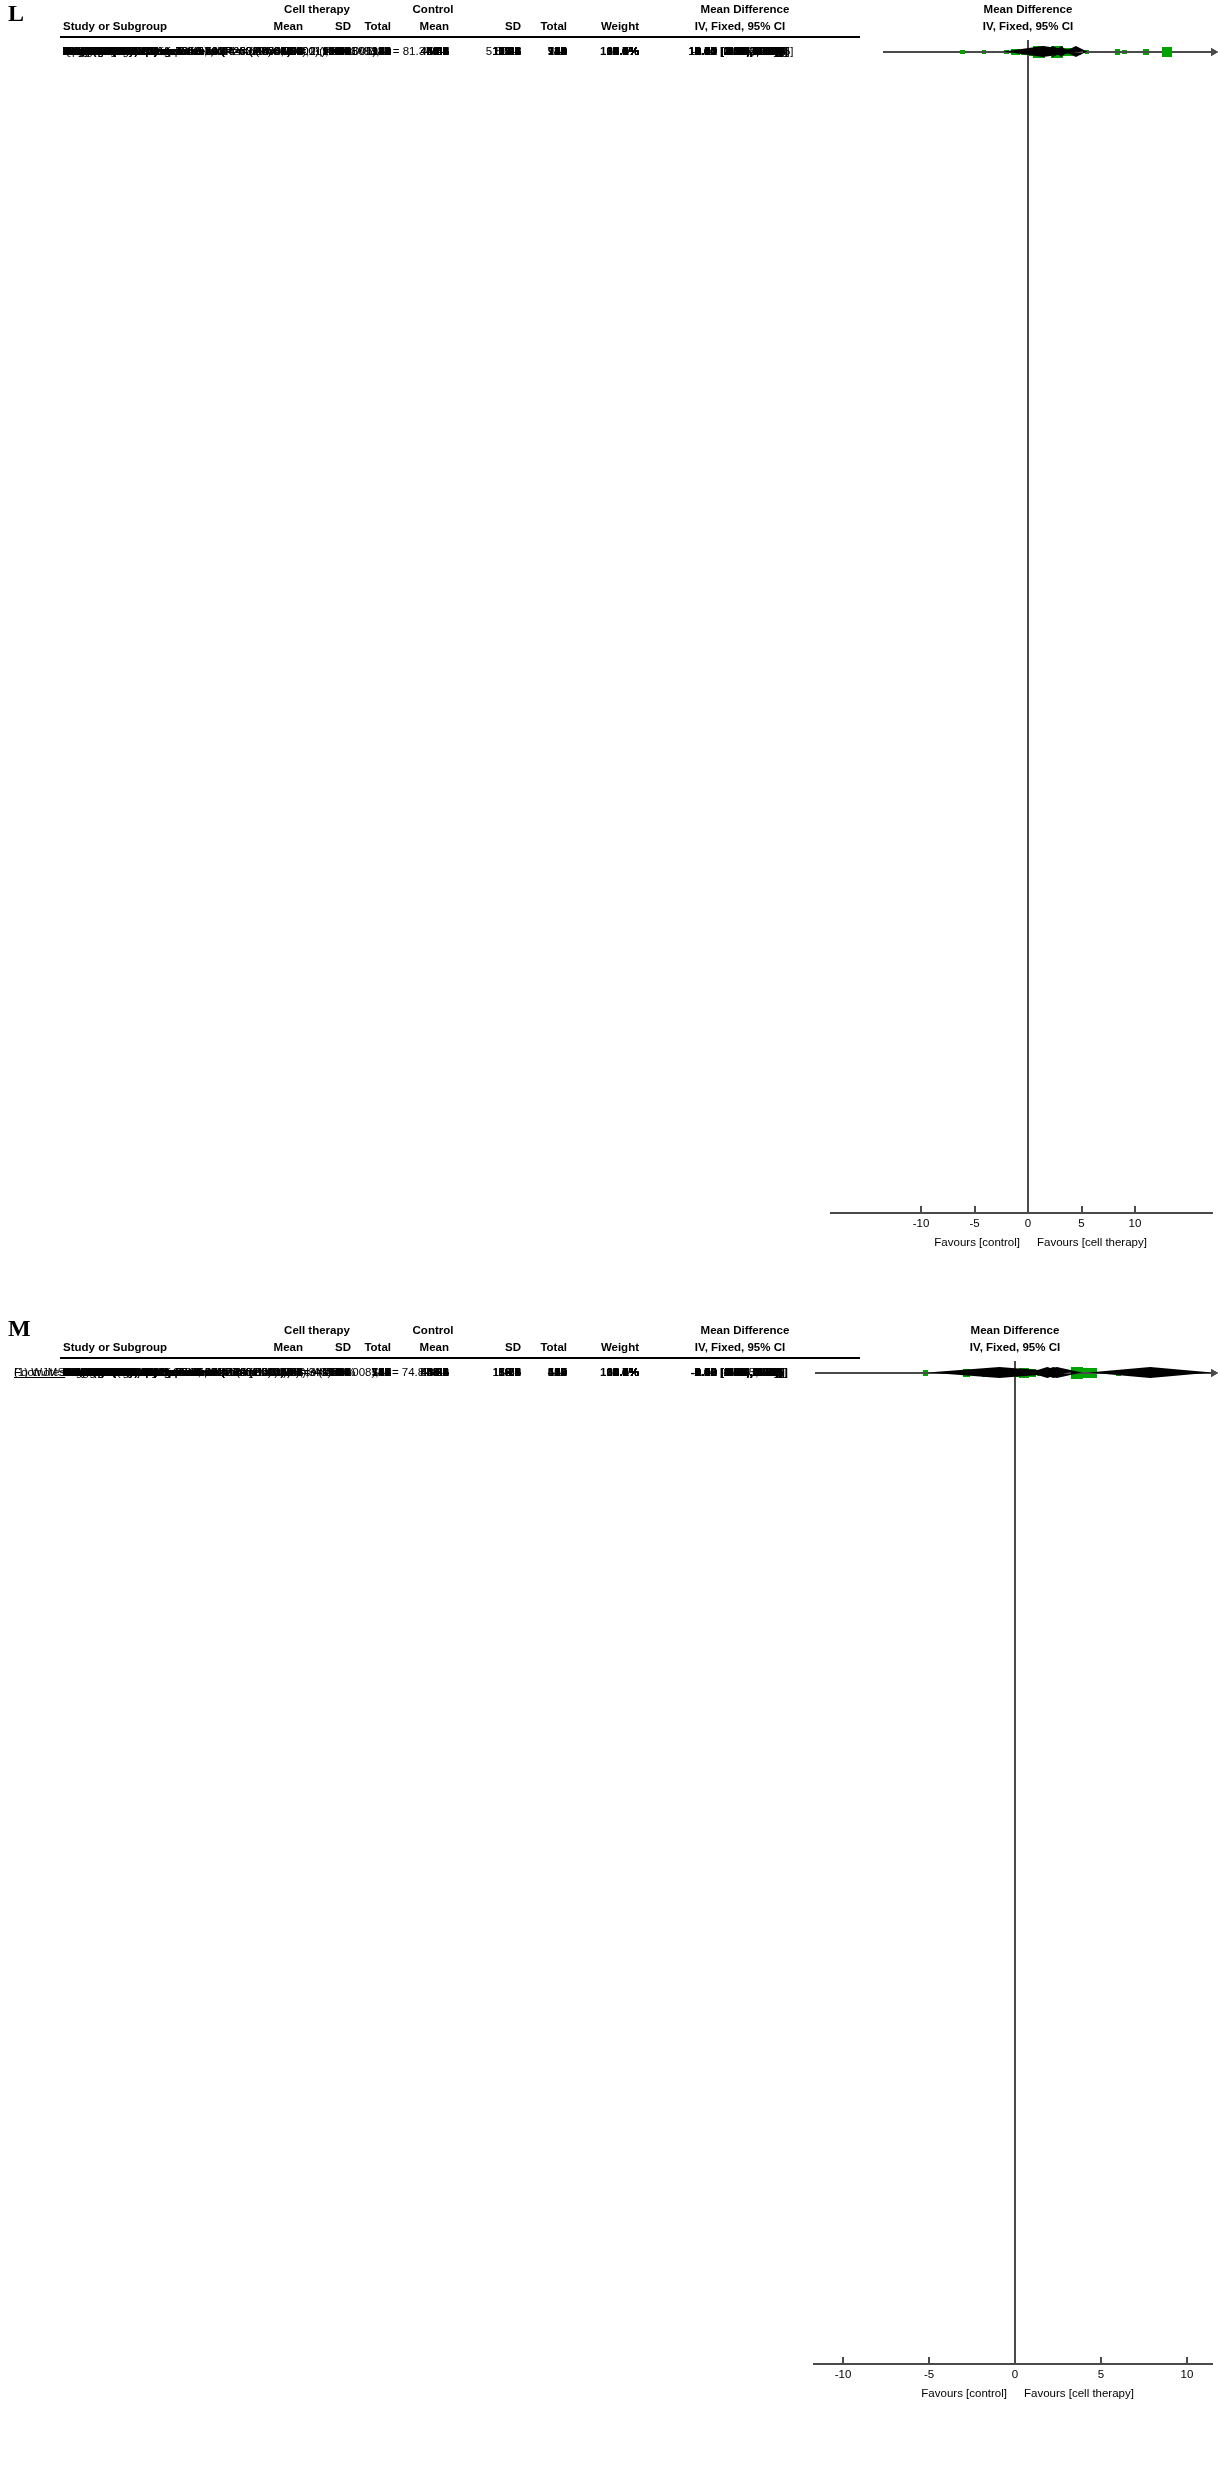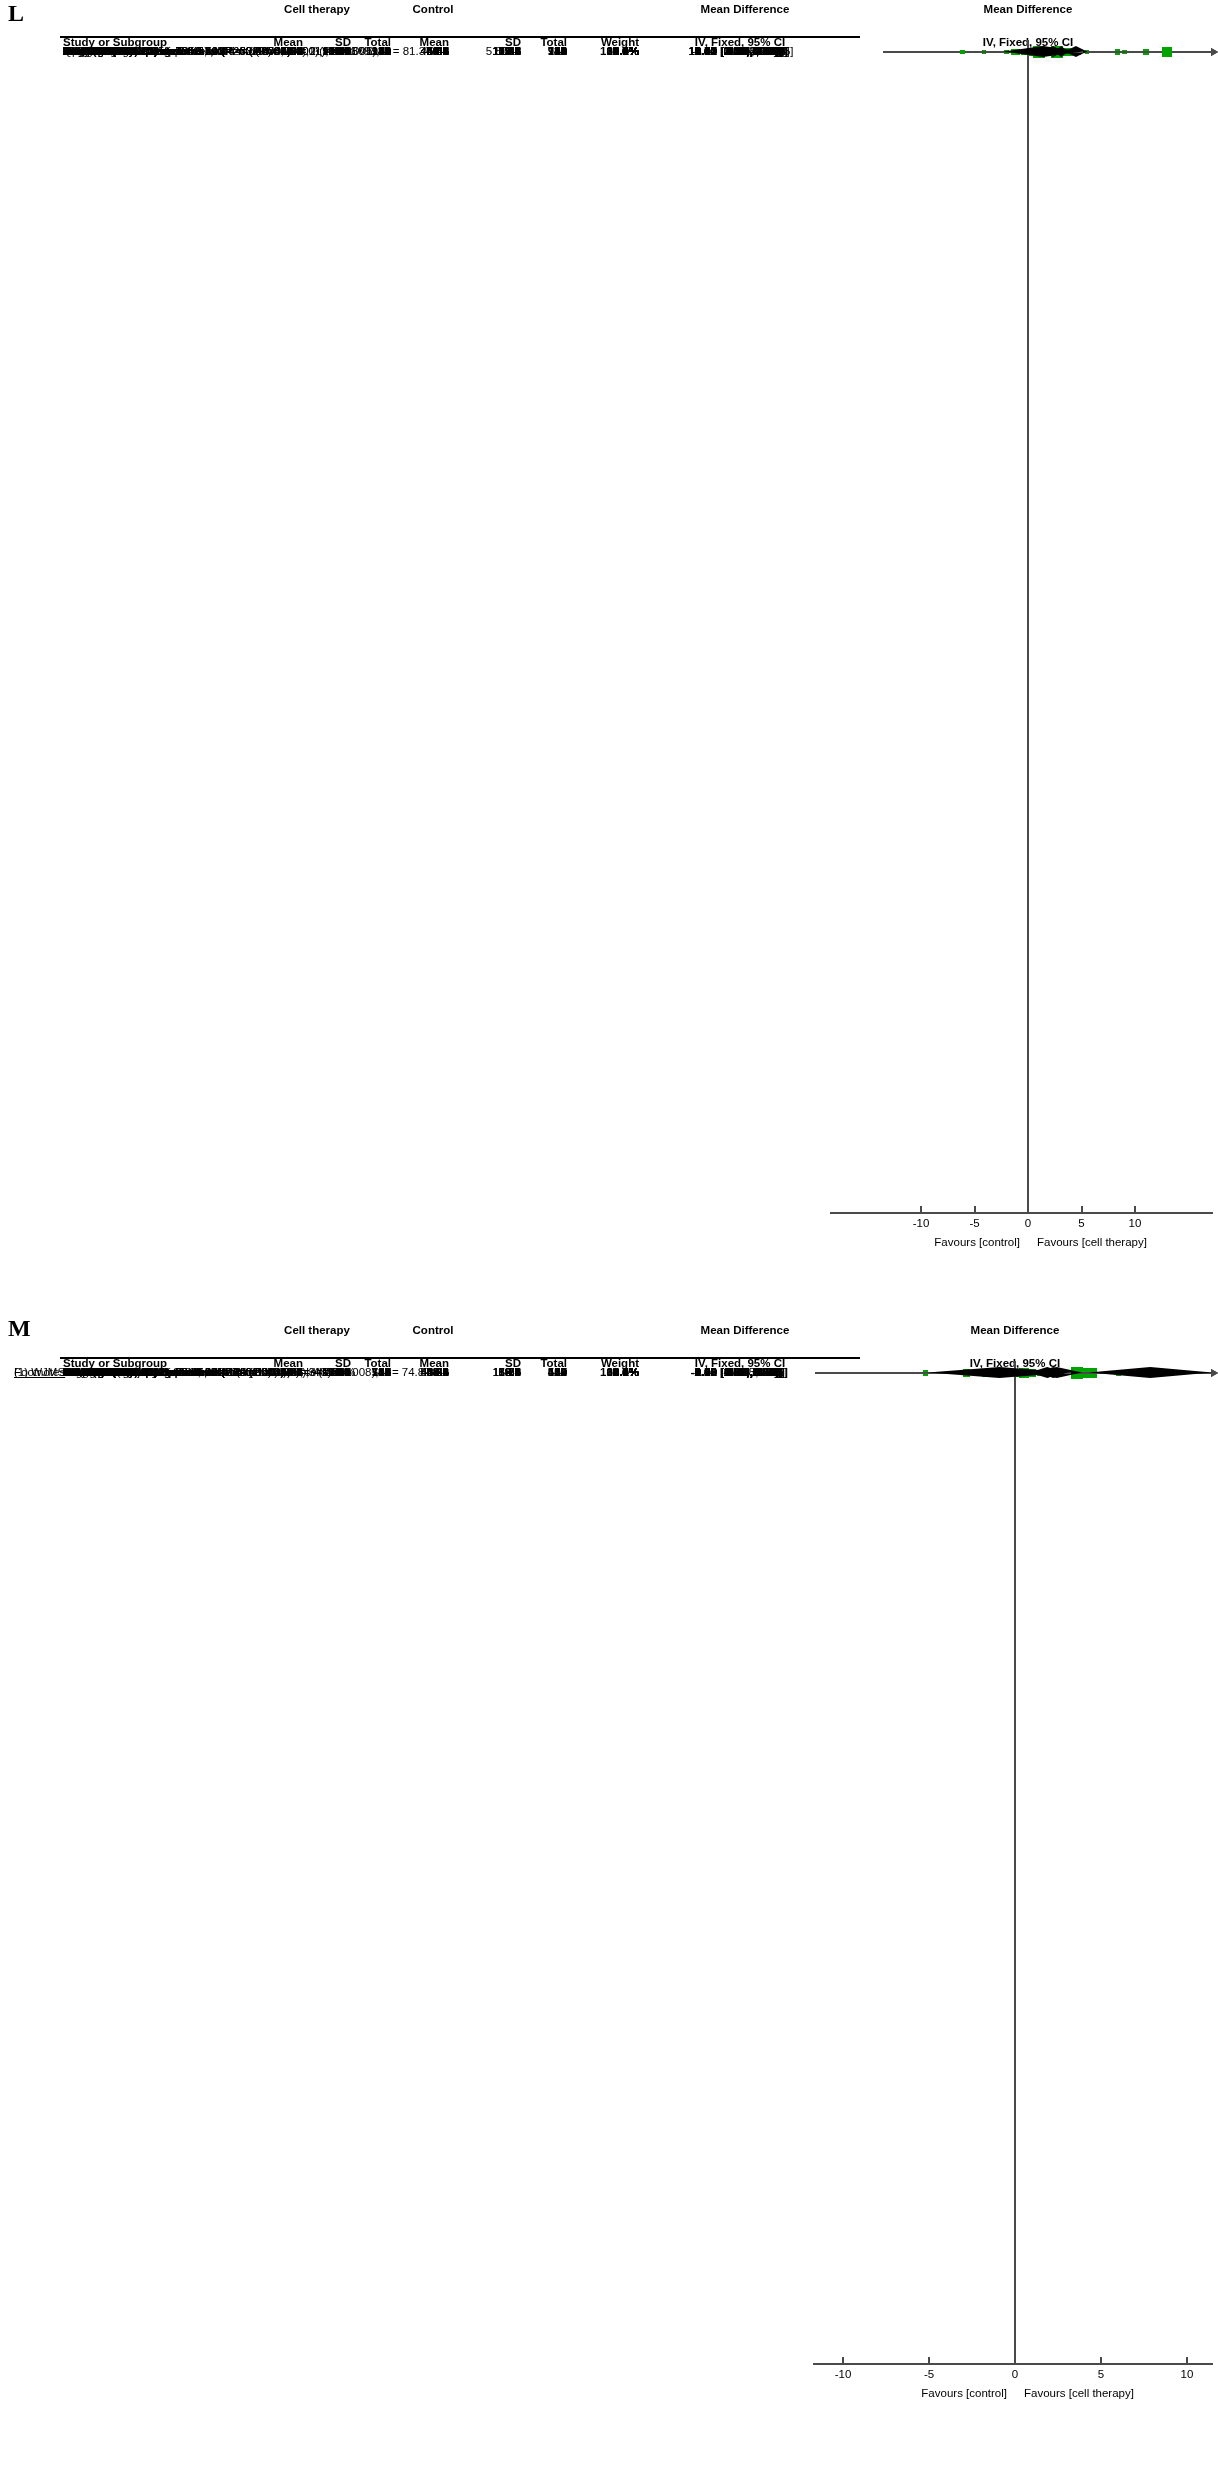--- a/index.html
+++ b/index.html
@@ -9,21 +9,21 @@
   #panelL{height:1285px;}
   #panelM{height:1194px;}
   .tag{position:absolute;font-family:"Liberation Serif",serif;font-weight:bold;font-size:24px;}
   #panelL .tag{left:8px;top:0px;}
   #panelM .tag{left:8px;top:30px;}
   .hdr{position:absolute;left:0;width:100%;height:40px;}
   #panelL .hdr{top:1px;}
   #panelM .hdr{top:37px;}
   .hdr span{position:absolute;height:16px;line-height:16px;font-weight:bold;white-space:nowrap;}
   .hdr .l1{top:0;text-align:center;}
-  .hdr .l2{top:17px;margin-top:16px;}
+  .hdr .l2{top:17px;}
   .g1{left:237px;width:160px;}
   .g2{left:353px;width:160px;}
   .g3{left:665px;width:160px;}
   #panelL .g4{left:938px;width:180px;}
   #panelM .g4{left:925px;width:180px;}
   .hci{left:662px;width:156px;text-align:center;}
   #panelL .hci2{left:938px;width:180px;text-align:center;}
   #panelM .hci2{left:925px;width:180px;text-align:center;}
   .rule{position:absolute;top:35px;left:60px;width:800px;height:2px;background:#000;}
   .rows{position:absolute;left:0;width:100%;}

